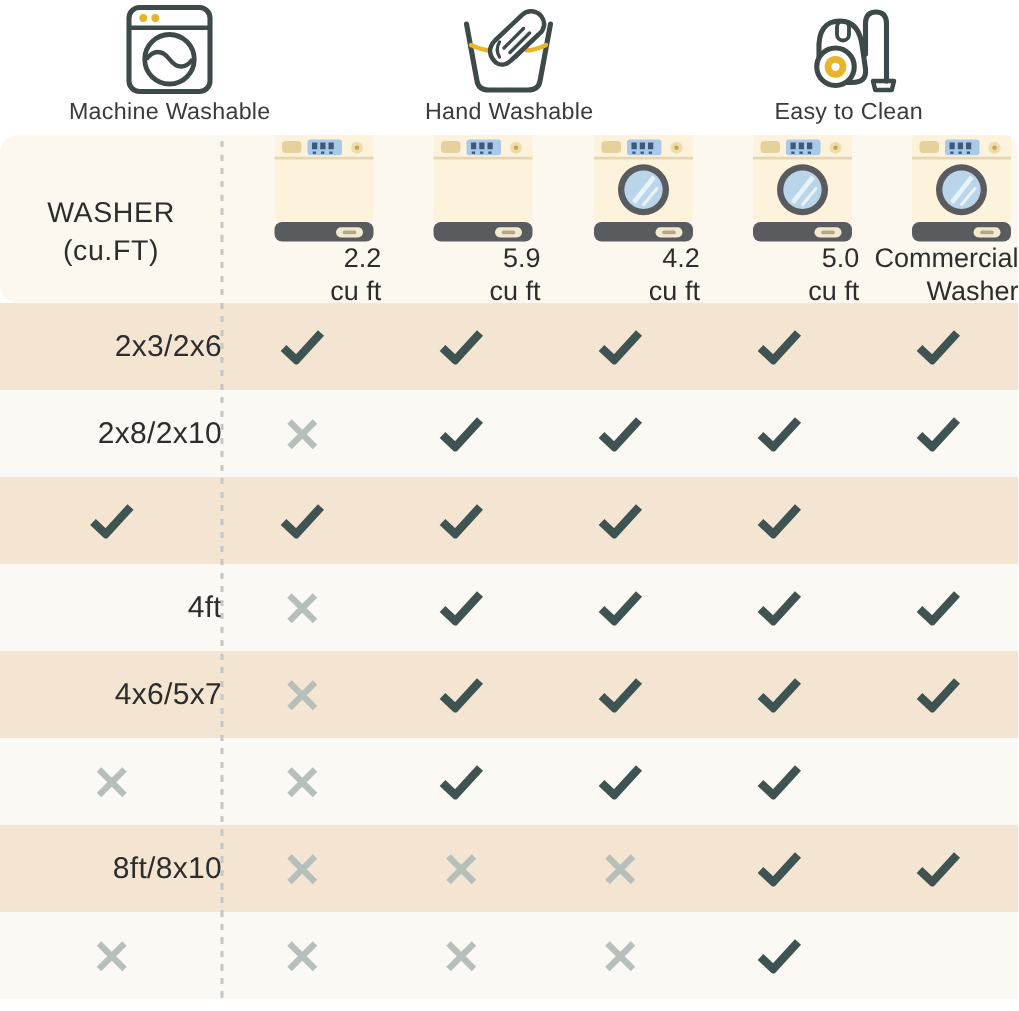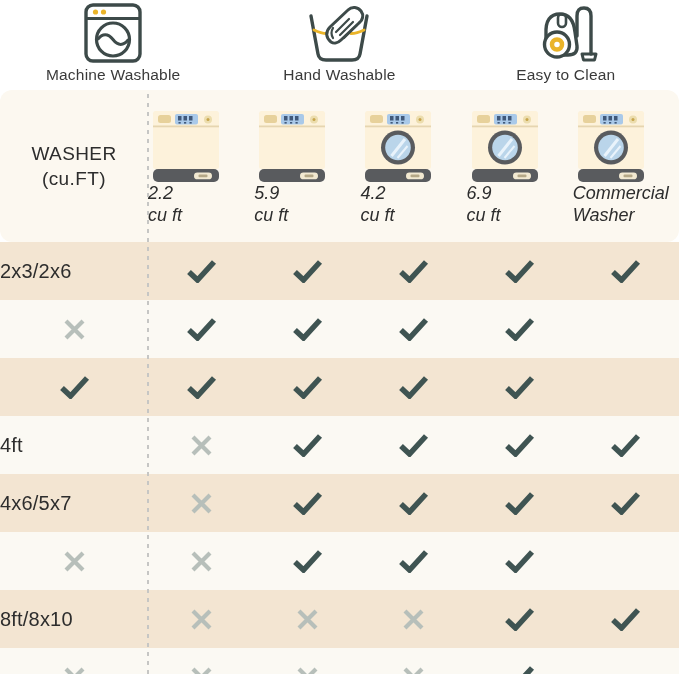--- a/index.html
+++ b/index.html
@@ -16,36 +16,36 @@
   }
   
   .legend{display:grid;grid-template-columns:1fr 1fr 1fr;height:90px;}
   .legend-item{display:flex;flex-direction:column;align-items:center;padding-top:2px;}
   .legend-icon svg{display:block;}
   .legend-label{font-size:15.5px;color:#3a3a3a;margin-top:2px;letter-spacing:.2px;text-align:right;}
   
   .table{position:relative;}
   .header-row{
     display:grid;grid-template-columns:148px repeat(5,1fr);
-    height:152px;background:var(--header-band);border-radius:12px;
+    height:112px;background:var(--header-band);border-radius:12px;
   }
   .corner{
     display:flex;flex-direction:column;justify-content:center;text-align:center;
     font-size:19px;color:var(--text-dark);line-height:1.32;letter-spacing:.4px;
   }
-  .hcell{display:flex;flex-direction:column;align-items:flex-start;justify-content:flex-end;padding-bottom:15px;font-style:italic;}
+  .hcell{display:flex;flex-direction:column;align-items:flex-end;justify-content:flex-end;padding-bottom:15px;}
   .wicon svg{display:block;}
   .hsize{font-size:18px;color:var(--text-dark);line-height:1.22;text-align:center;}
   .row{
     display:grid;grid-template-columns:148px repeat(5,1fr);
     height:58px;align-items:center;
   }
   .row.beige{background:var(--row-beige);}
   .row.light{background:var(--row-light);}
-  .rlabel{text-align:left;font-size:20px;color:var(--text-dark);letter-spacing:.2px;}
+  .rlabel{text-align:right;font-size:20px;color:var(--text-dark);letter-spacing:.2px;}
   .mark{display:flex;align-items:center;justify-content:center;}
   .mark svg{display:block;}
   .divider{
     position:absolute;left:147px;top:4px;bottom:0;width:2px;
     background-image:repeating-linear-gradient(to bottom,#c6c6c4 0 4px,transparent 4px 9px);
   }
 </style>
 </head>
 <body>
 
@@ -192,21 +192,21 @@
     <circle cx="60" cy="8.5" r="1.5" fill="#c7a64d"></circle>
     <circle cx="38" cy="36.5" r="17" style="fill:var(--washer-base,#595b5e)"></circle>
     <circle cx="38" cy="36.5" r="12.8" style="fill:var(--door-glass,#bad5ea)"></circle>
     <path d="M31.5 45 L45 28" stroke="#e9f3fb" stroke-width="3" fill="none"></path>
     <path d="M37.5 47 L47.5 35" stroke="#e9f3fb" stroke-width="2" fill="none"></path>
     <rect x="5" y="58" width="66" height="13" rx="5" style="fill:var(--washer-base,#595b5e)"></rect>
     <rect x="46" y="61.5" width="18" height="6.8" rx="3.4" fill="#f2e9d1"></rect>
     <rect x="50.5" y="63.6" width="9" height="2.6" rx="1" fill="#b5a887"></rect>
   </svg>
           </span>
-          <div class="hsize">6.9</div>
+          <div class="hsize">5.0</div>
           <div class="hsize">cu ft</div>
         </div>
         <div class="hcell">
           <span class="wicon">
             <svg width="76" height="72" viewBox="0 0 76 72">
     <rect x="5" y="0" width="66" height="58" rx="2.5" style="fill:var(--washer-body,#fdf2db)"></rect>
     <rect x="5" y="14.5" width="66" height="1.8" fill="#e6d5b0"></rect>
     <rect x="10" y="4" width="13" height="8" rx="2.5" fill="#e7d19b"></rect>
     <rect x="27" y="3" width="23" height="10.5" rx="2" style="fill:var(--washer-display,#a9c9e9)"></rect>
     <rect x="30" y="5" width="3.5" height="4.5" fill="#40597a"></rect>
@@ -254,20 +254,21 @@
     <path d="M3 13 L11.5 21 L28 3" fill="none" style="stroke:var(--check,#3f5452)" stroke-width="5.5"></path>
   </svg>
           </div>
           <div class="mark">
             <svg width="31" height="24" viewBox="0 0 31 24">
     <path d="M3 13 L11.5 21 L28 3" fill="none" style="stroke:var(--check,#3f5452)" stroke-width="5.5"></path>
   </svg>
           </div>
         </div>
         <div class="row light">
+          <div class="rlabel">2x8/2x10</div>
           <div class="mark">
             <svg width="23" height="23" viewBox="0 0 23 23">
     <path d="M3 3 L20 20 M20 3 L3 20" fill="none" style="stroke:var(--cross,#b7bfba)" stroke-width="4.2"></path>
   </svg>
           </div>
           <div class="mark">
             <svg width="31" height="24" viewBox="0 0 31 24">
     <path d="M3 13 L11.5 21 L28 3" fill="none" style="stroke:var(--check,#3f5452)" stroke-width="5.5"></path>
   </svg>
           </div>

